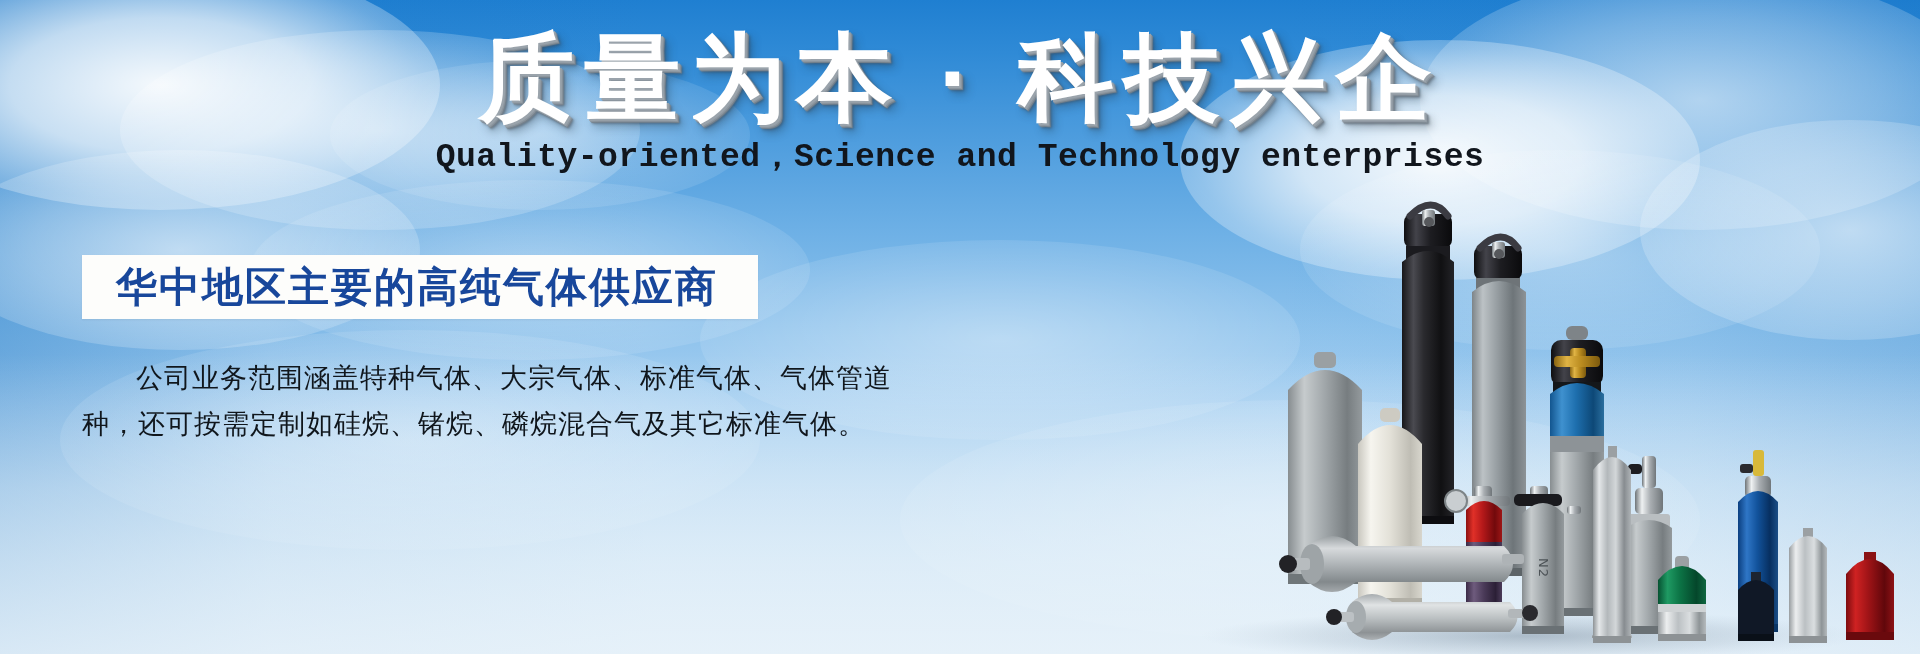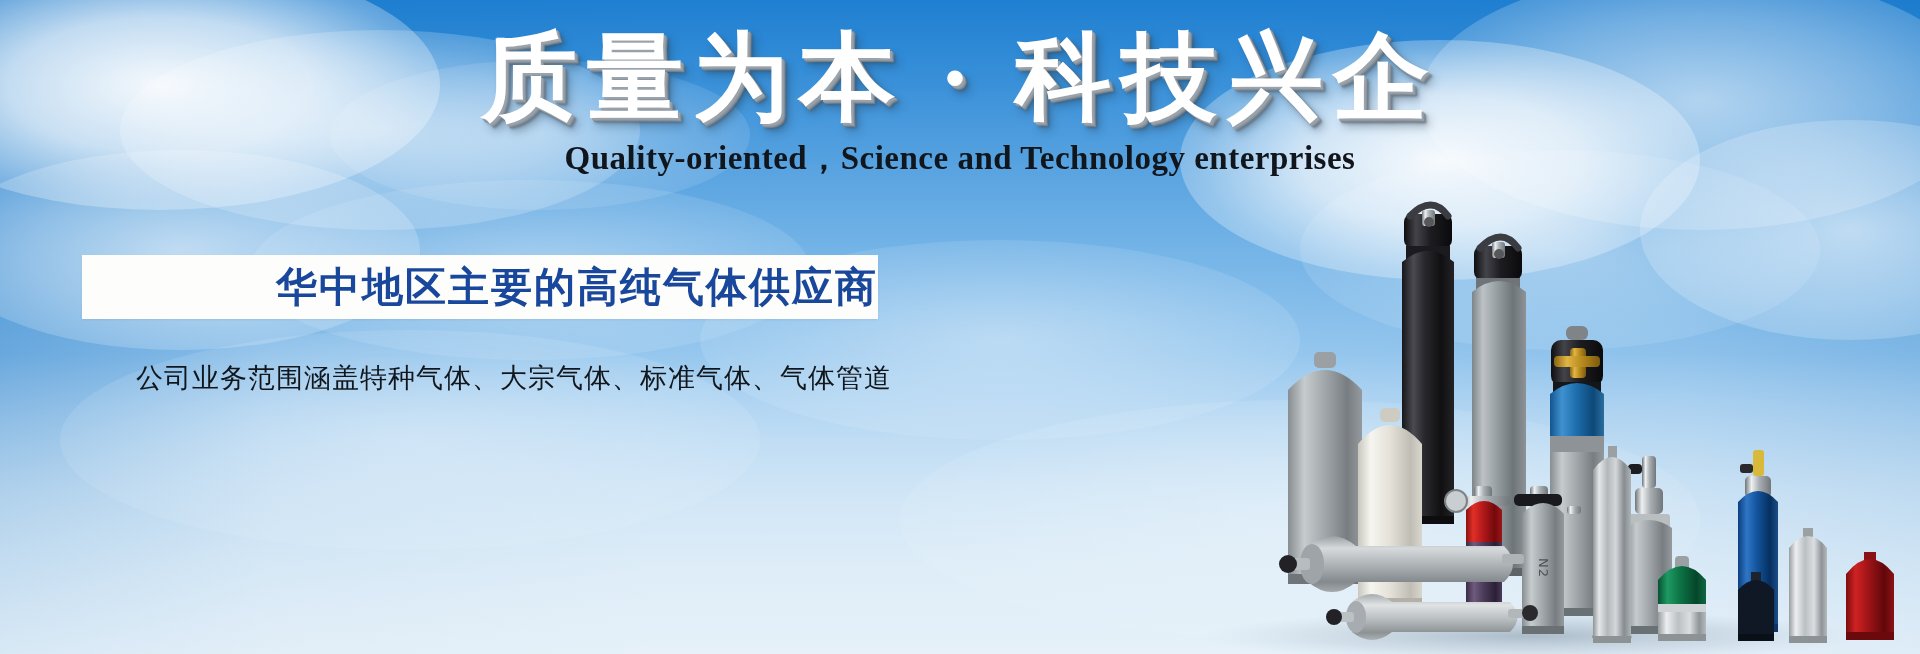--- a/index.html
+++ b/index.html
@@ -78,60 +78,59 @@
       rgba(228,240,249,0.45) 45%,
       rgba(233,243,250,0.80) 100%);
   }
 
   
   .headline {
     position: absolute;
     left: 0; right: 0;
     top: 22px;
     text-align: center;
-    font-family: Liberation Serif, serif;
+    font-family: Liberation Sans, sans-serif;
     font-size: 96px;
     line-height: 112px;
     font-weight: 700;
     color: #ffffff;
     letter-spacing: 10px;
     text-shadow:
        2px 2px 0 #9aa3ab,
        3px 3px 0 #8b959e,
        4px 4px 1px #78838d,
        5px 5px 3px rgba(60,70,80,0.55),
        7px 8px 10px rgba(30,45,60,0.35);
     white-space: nowrap;
   }
 
   .subhead {
     position: absolute;
     left: 0; right: 0;
     top: 136px;
     text-align: center;
-    font-family: Liberation Serif, serif;
+    font-family: Liberation Mono, monospace;
     font-size: 33px;
     line-height: 44px;
     font-weight: 700;
     color: #11161d;
     letter-spacing: 0.5px;
     white-space: nowrap;
   }
 
   .tagline-box {
     position: absolute;
     left: 82px;
     top: 255px;
-    width: 796px;
+    width: 676px;
     height: 64px;
     background: #fdfdfb;
     box-shadow: 0 1px 2px rgba(0,0,0,0.06);
     display: flex;
     align-items: center;
-    justify-content: flex-end;
   }
   .tagline-text {
     font-family: "DejaVu Sans", "Liberation Sans", sans-serif;
     font-size: 41px;
     line-height: 64px;
     font-weight: 700;
     color: #18479b;
     letter-spacing: 2px;
     padding-left: 34px;
     white-space: nowrap;
@@ -452,15 +451,16 @@
   <div class="headline">质量为本 · 科技兴企</div>
 
   <div class="subhead">Quality-oriented，Science and Technology enterprises</div>
 
   <div class="tagline-box">
     <span class="tagline-text">华中地区主要的高纯气体供应商</span>
   </div>
 
   <div class="body-copy">
     <span class="ln first">公司业务范围涵盖特种气体、大宗气体、标准气体、气体管道</span>
+    <span class="ln">种，还可按需定制如硅烷、锗烷、磷烷混合气及其它标准气体。</span>
   </div>
 
 </div>
 
 </body></html>

